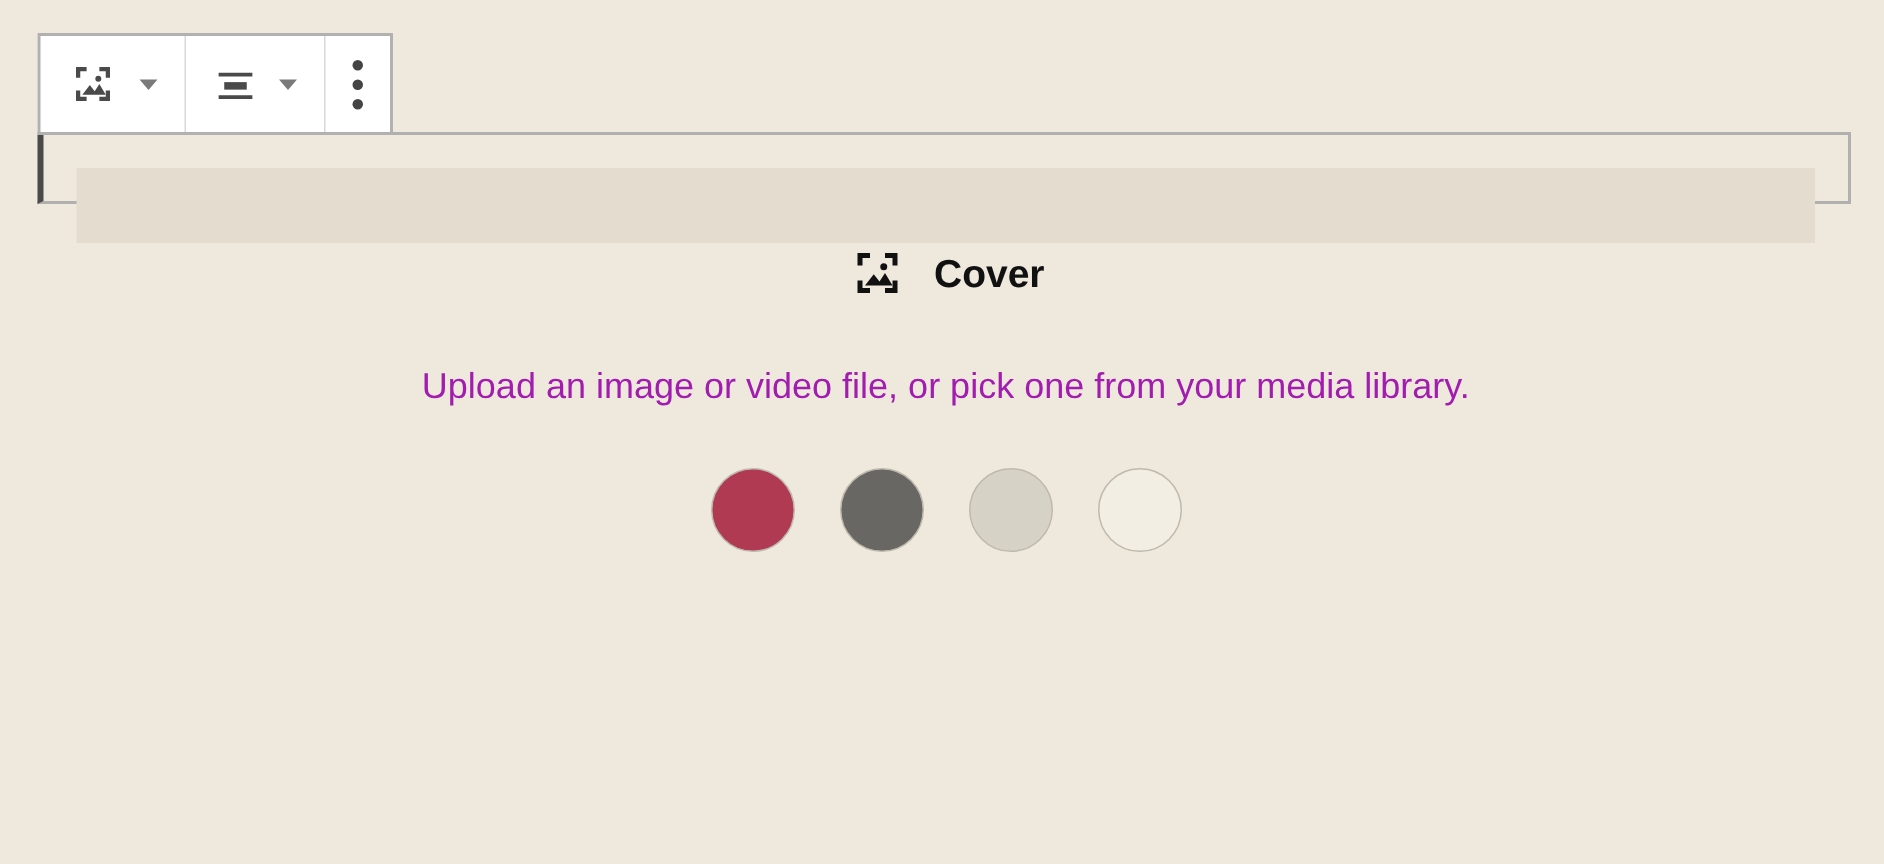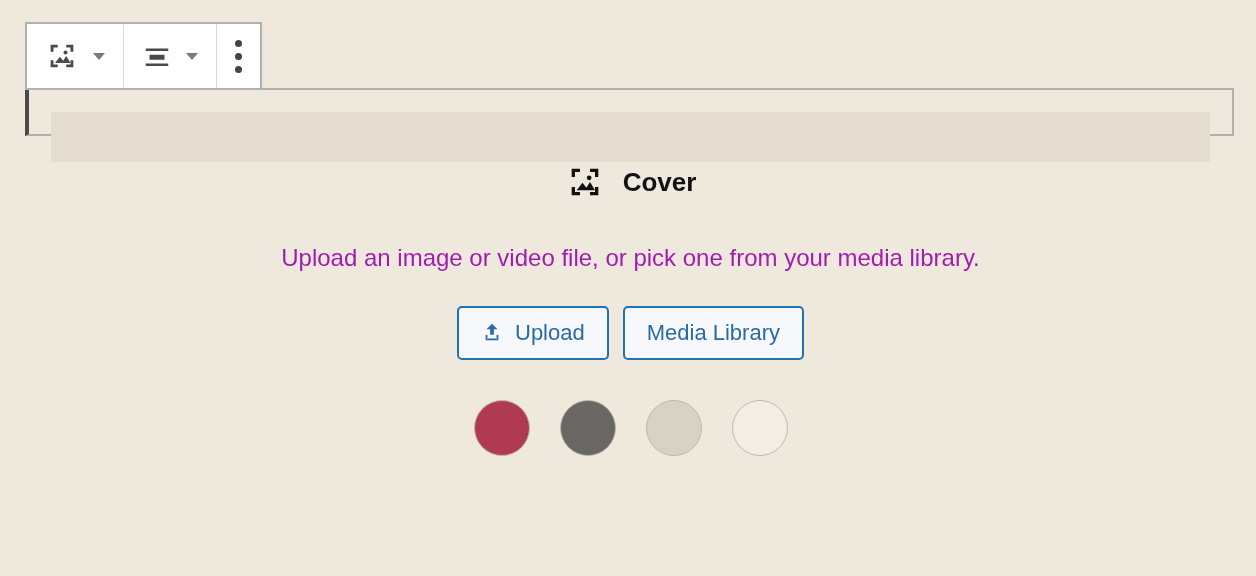--- a/index.html
+++ b/index.html
@@ -160,35 +160,20 @@
             <path d="M4 4h5v2H6v3H4V4zm11 0h5v5h-2V6h-3V4zM4 15h2v3h3v2H4v-5zm14 0h2v5h-5v-2h3v-3z"></path>
             <circle cx="14.5" cy="9.5" r="1.4"></circle>
             <path d="M7 17l3.5-4.5 2.3 2.9L15 12l3 5H7z"></path>
           </svg>
         </span>
         <span>Cover</span>
       </div>
 
       <div class="ph-desc">Upload an image or video file, or pick one from your media library.</div>
 
-      <div class="btn-row">
-        <button class="btn">
-          <span>
-            <svg width="22" height="22" viewBox="0 0 24 24" fill="#2a6ba5">
-              <path d="M5 20h14v-2H5v2zM12 2l-6 6h4v6h4V8h4l-6-6z"></path>
-              <rect x="5" y="14" width="2" height="4"></rect>
-              <rect x="17" y="14" width="2" height="4"></rect>
-            </svg>
-          </span>
-          <span>Upload</span>
-        </button>
-        <button class="btn">
-          <span>Media Library</span>
-        </button>
-      </div>
 
       <div class="swatch-row">
           <button class="swatch" data-selected="false" style="background: rgb(176, 58, 82);"></button>
           <button class="swatch" data-selected="false" style="background: rgb(105, 103, 99);"></button>
           <button class="swatch" data-selected="false" style="background: rgb(215, 210, 198);"></button>
           <button class="swatch" data-selected="false" style="background: rgb(243, 238, 228);"></button>
         </div>
 
     </div>
   </div>

